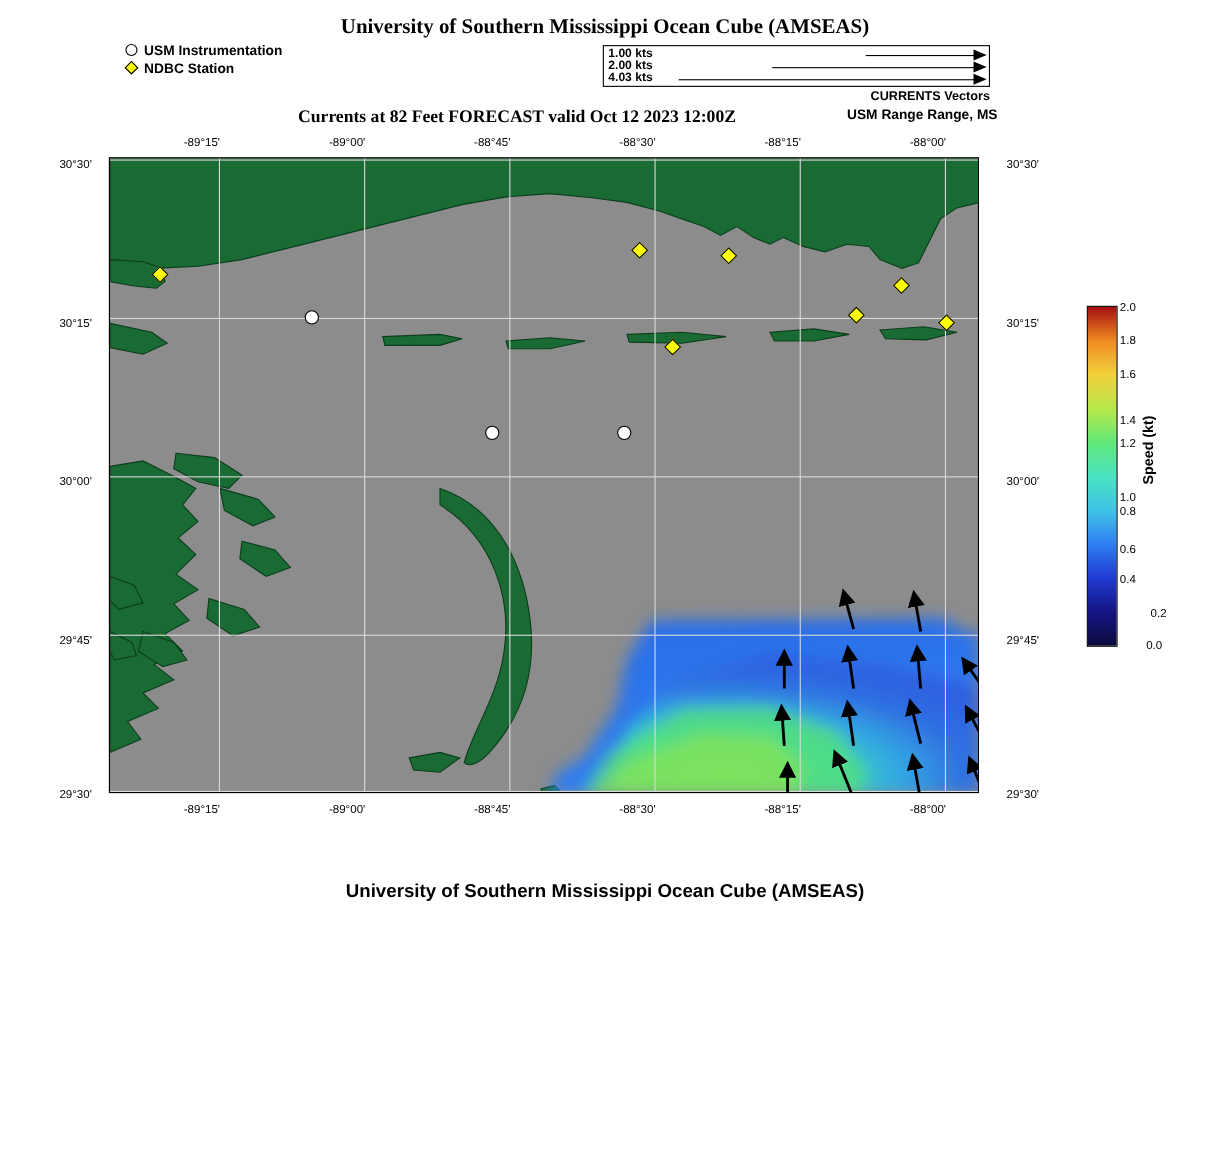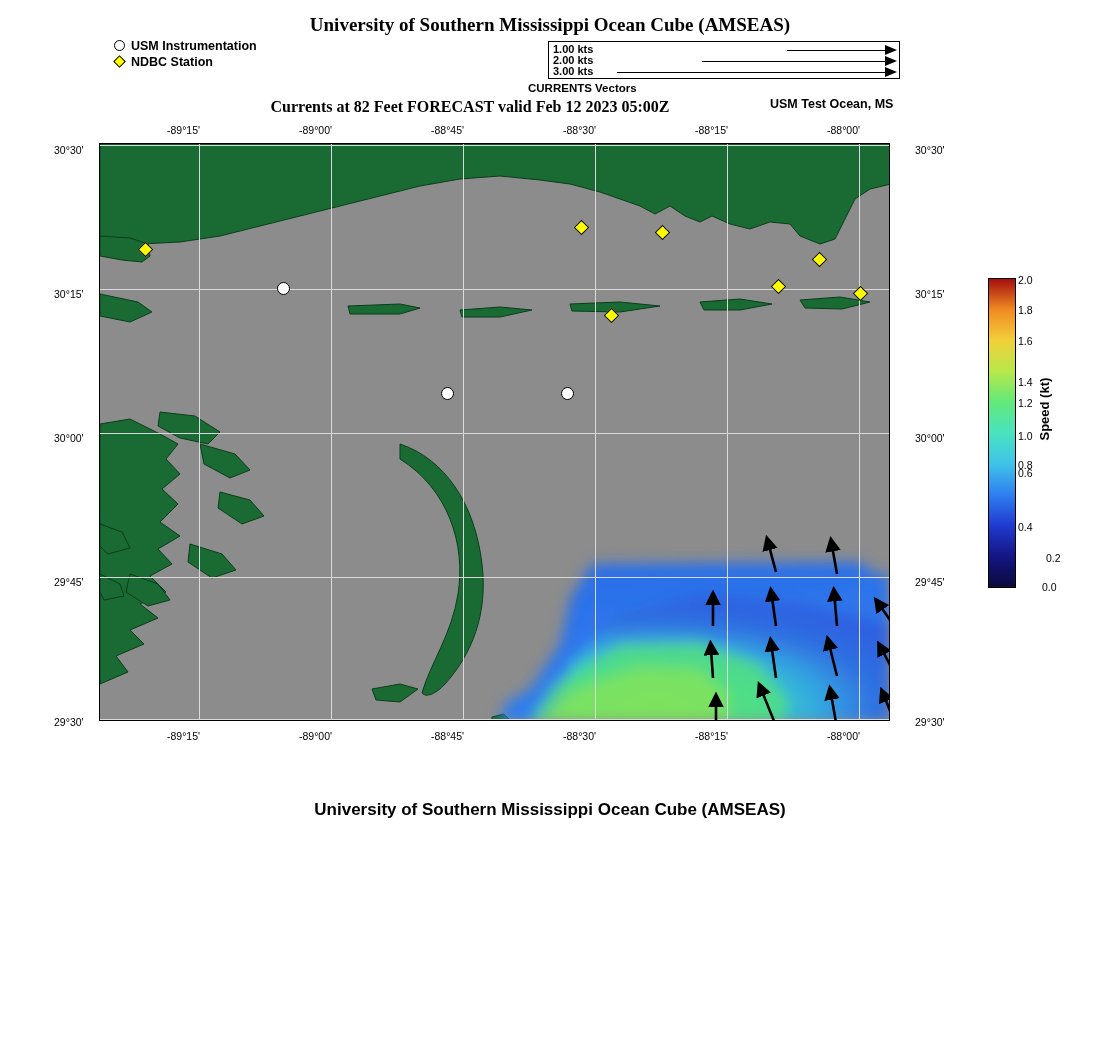--- a/index.html
+++ b/index.html
@@ -107,24 +107,24 @@
   .vec-head {
     position: absolute;
     top: 0.5px;
     width: 0; height: 0;
     border-top: 5.5px solid transparent;
     border-bottom: 5.5px solid transparent;
     border-left: 12px solid #000;
   }
   .vec-caption {
     position: absolute;
-    left: 528px;
+    left: 548px;
     top: 82px;
     width: 352px;
-    text-align: left;
+    text-align: right;
     font-size: 11.5px;
     font-weight: bold;
   }
   .subtitle {
     position: absolute;
     top: 98px;
     left: 160px;
     width: 620px;
     text-align: center;
     font-family: "Liberation Serif", serif;
@@ -255,29 +255,29 @@
     <span class="vec-label">1.00 kts</span>
     <span class="vec-line" style="left:238px;width:100px;"></span>
     <span class="vec-head" style="left:336px;"></span>
   </div>
   <div class="vec-row" style="top:13px;">
     <span class="vec-label">2.00 kts</span>
     <span class="vec-line" style="left:153px;width:185px;"></span>
     <span class="vec-head" style="left:336px;"></span>
   </div>
   <div class="vec-row" style="top:24px;">
-    <span class="vec-label">3.00 kts</span>
+    <span class="vec-label">4.03 kts</span>
     <span class="vec-line" style="left:68px;width:270px;"></span>
     <span class="vec-head" style="left:336px;"></span>
   </div>
 </div>
 <div class="vec-caption">CURRENTS Vectors</div>
 
-<div class="subtitle">Currents at 82 Feet FORECAST valid Feb 12 2023 05:00Z</div>
-<div class="range-label">USM Test Ocean, MS</div>
+<div class="subtitle">Currents at 82 Feet FORECAST valid Oct 12 2023 12:00Z</div>
+<div class="range-label">USM Range Range, MS</div>
 
 <div id="map-frame">
 
   <svg width="791" height="578" viewBox="0 0 791 578" style="position:absolute;left:0;top:0;">
 
     <path d="M0,0 L791,0 L791,40 L770,45 L755,55 L745,75 L735,95 L720,100 L700,92 L690,80 L670,78 L650,85 L630,80 L612,72 L600,78 L585,72 L570,62 L555,70 L540,62 L520,55 L500,48 L470,40 L440,36 L400,32 L360,35 L320,42 L280,52 L240,62 L200,72 L160,82 L120,92 L80,98 L40,100 L0,104 Z" fill="#1a6b33" stroke="#0b3d1c" stroke-width="1"></path>
 
     <path d="M0,92 L30,94 L48,100 L50,112 L42,118 L22,116 L0,112 Z" fill="#1a6b33" stroke="#0b3d1c" stroke-width="1"></path>
 
     <path d="M248,162 L300,160 L320,164 L300,170 L250,170 Z" fill="#1a6b33" stroke="#0b3d1c" stroke-width="1"></path>
@@ -418,20 +418,20 @@
 <div class="tick-lab" style="left:915px; top:576px;">29°45'</div>
 <div class="tick-lab" style="left:915px; top:716px;">29°30'</div>
 
 <div id="colorbar"></div>
 <div id="cb-title">Speed (kt)</div>
 <div class="cb-tick" style="top:280px;">2.0</div>
 <div class="cb-tick" style="top:310px;">1.8</div>
 <div class="cb-tick" style="top:341px;">1.6</div>
 <div class="cb-tick" style="top:372px;margin-top:10px;">1.4</div>
 <div class="cb-tick" style="top:403px;">1.2</div>
-<div class="cb-tick" style="top:436px;text-align:center;">1.0</div>
+<div class="cb-tick" style="top:452px;text-align:center;">1.0</div>
 <div class="cb-tick" style="top:465px;">0.8</div>
-<div class="cb-tick" style="top:473px;">0.6</div>
+<div class="cb-tick" style="top:500px;">0.6</div>
 <div class="cb-tick" style="top:527px;">0.4</div>
 <div class="cb-tick" style="top:558px;padding-left:28px;">0.2</div>
 <div class="cb-tick" style="top:587px;margin-left:24px;">0.0</div>
 
 <div class="footer-main">University of Southern Mississippi Ocean Cube (AMSEAS)</div>
 
 </body></html>

